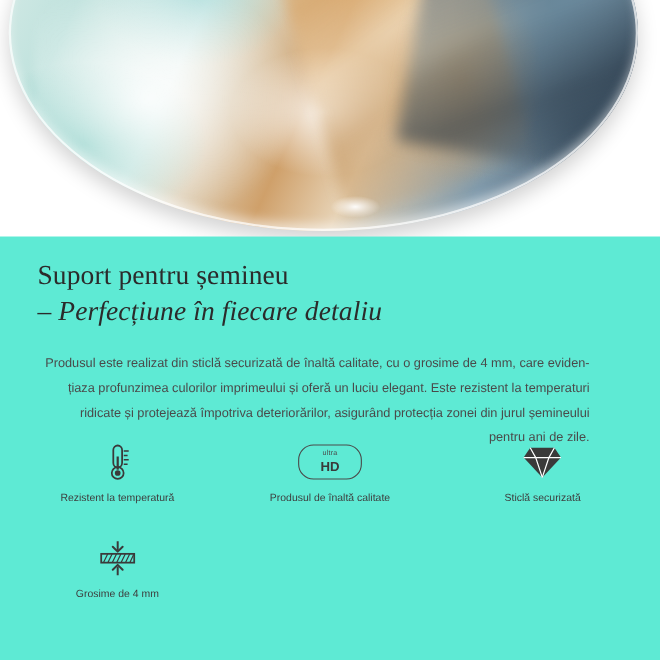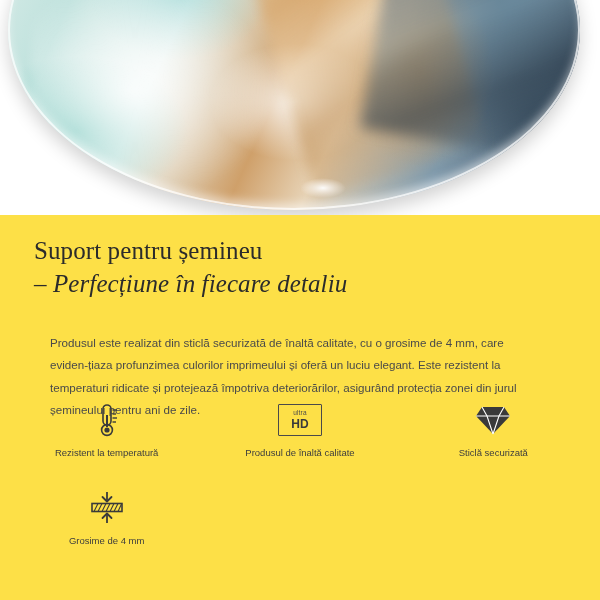--- a/index.html
+++ b/index.html
@@ -10,21 +10,21 @@
     width: 600px;
     height: 600px;
     background: #ffffff;
     font-family: "Liberation Sans", sans-serif;
     overflow: hidden;
   }
   .page {
     position: relative;
     width: 600px;
     height: 600px;
-    background: #fde047;
+    background: #5eead4;
     overflow: hidden;
   }
 
   
   .hero {
     position: absolute;
     left: 0;
     top: 0;
     width: 600px;
     height: 215px;
@@ -123,26 +123,26 @@
     line-height: 1.30;
     font-weight: 400;
     color: #2b2b2b;
     letter-spacing: 0.1px;
   }
   .headline .l2 {
     display: block;
     font-style: italic;
   }
   .body-copy {
-    margin: 16px;
+    margin: 4px;
     padding: 16px 60px 0 34px;
     font-size: 11.6px;
     line-height: 1.92;
     color: #4a4a4a;
-    text-align: left;
+    text-align: right;
   }
 
   
   .features {
     position: absolute;
     left: 0;
     top: 400px;
     width: 600px;
     display: grid;
     grid-template-columns: repeat(3, 1fr);
@@ -165,24 +165,24 @@
   }
   .feature-label {
     margin-top: 7px;
     font-size: 9.5px;
     color: #3d3d3d;
     text-align: center;
     line-height: 1.3;
   }
   svg { display: block; }
   .hd-box {
-    width: 44px;
+    width: 58px;
     height: 32px;
     border: 1.6px solid #4a4a4a;
-    border-radius: 1px;
+    border-radius: 14px;
     display: flex;
     flex-direction: column;
     align-items: center;
     justify-content: center;
     box-sizing: border-box;
   }
   .hd-ultra {
     font-size: 6.5px;
     letter-spacing: 0.2px;
     color: #4a4a4a;

